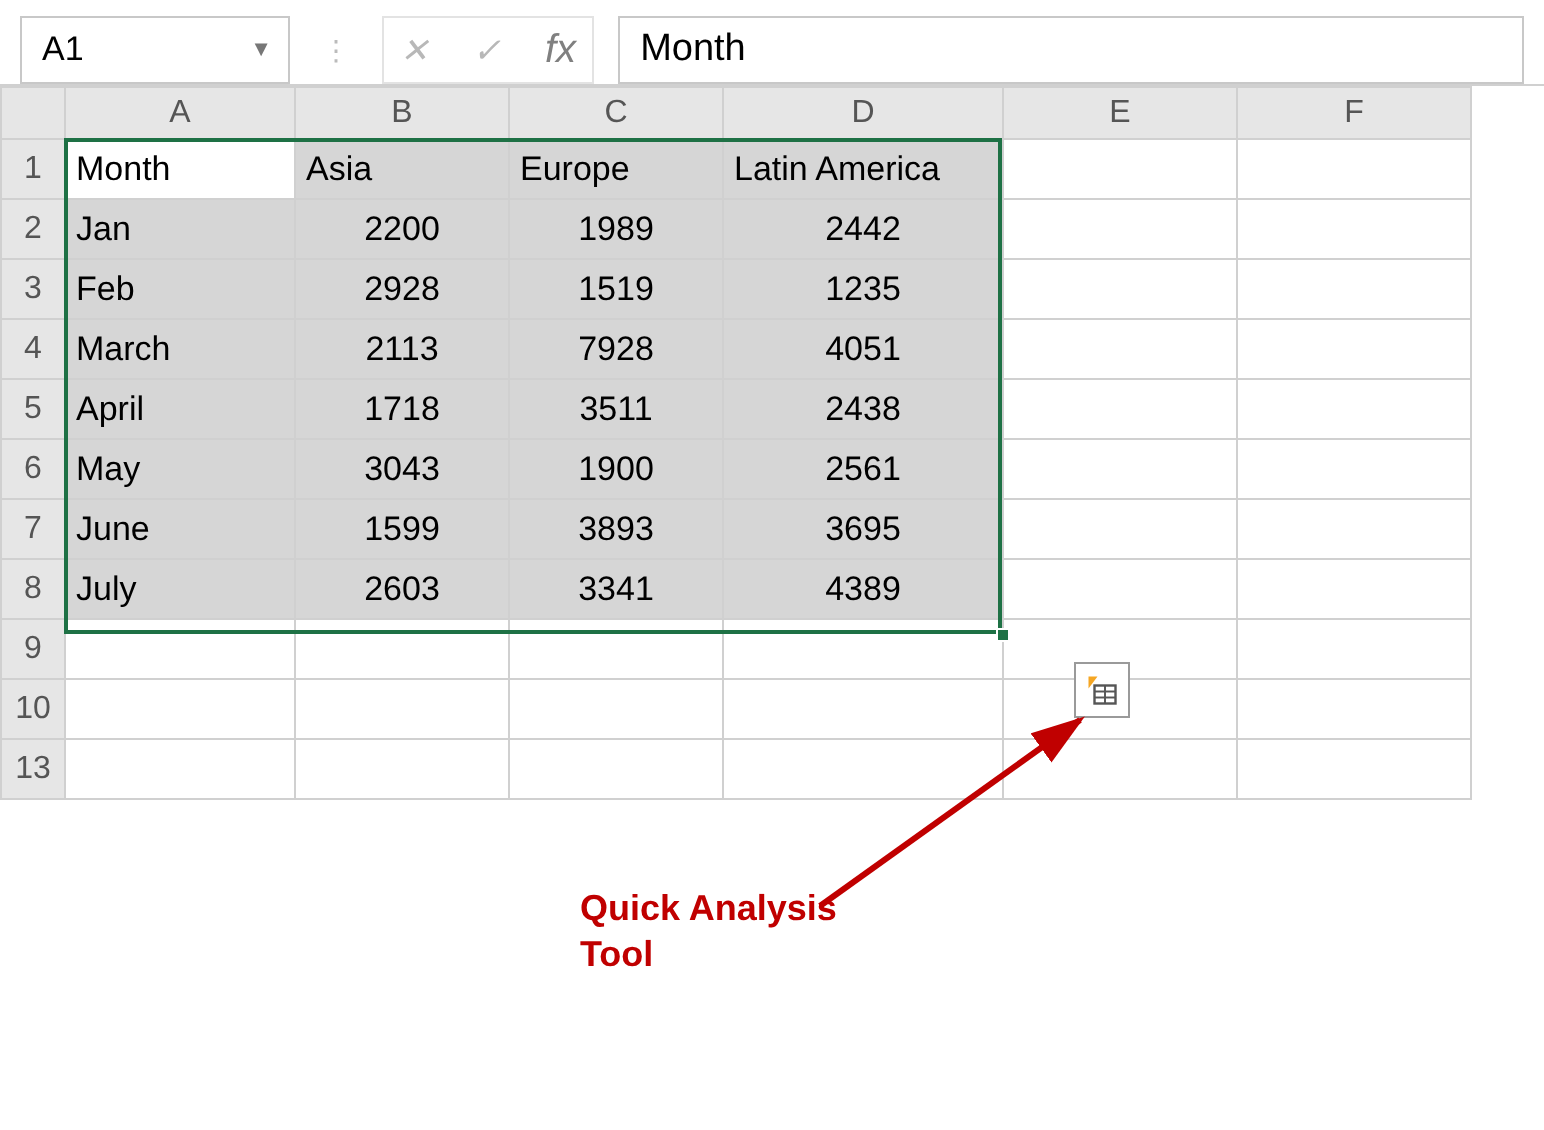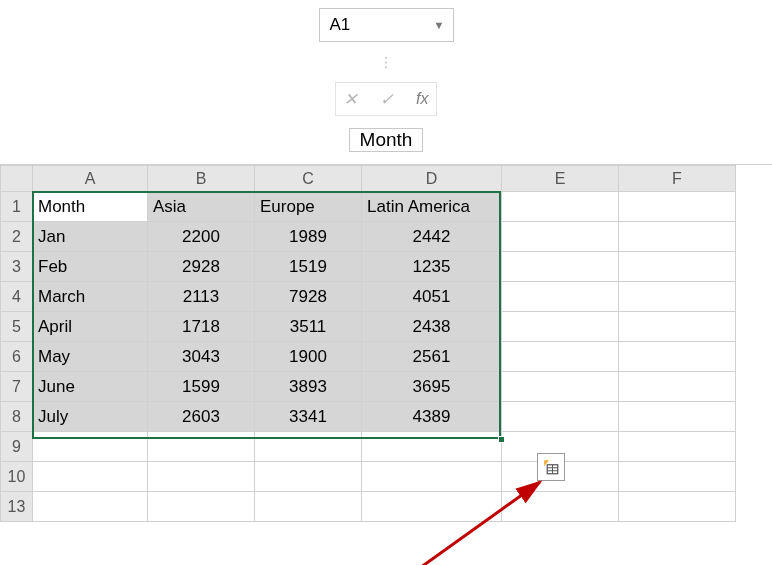--- a/index.html
+++ b/index.html
@@ -8,24 +8,23 @@
       font-size: 14px;
       background: #fff;
       width: 772px; height: 565px;
       overflow: hidden;
       position: relative;
     }
     
     .formula-bar {
       display: flex;
       align-items: center;
-      padding: 8px 10px 12px 10px;
+      padding: 8px 10px 0 10px;
       gap: 12px;
       border-bottom: 1px solid #d0d0d0;
-      flex-direction: column;
     }
     .name-box {
       width: 135px; height: 34px;
       border: 1px solid #c8c8c8;
       background: #fff;
       display: flex; align-items:center;
       padding: 0 8px 0 10px;
       font-size: 17px;
       justify-content: space-between;
     }
@@ -33,21 +32,21 @@
     .fb-sep {
       color: #bbb; font-size: 14px; padding: 0 4px;
     }
     .fb-icons {
       display: flex; align-items:center;
       gap: 22px; padding: 0 8px;
       border: 1px solid #e3e3e3;
       height: 34px;
     }
     .fb-icons span { color: #b8b8b8; font-size: 17px; font-style: italic;}
-    .fb-icons .fx { color:#808080; font-size:16px;}
+    .fb-icons .fx { color:#808080; font-size:20px;}
     .fb-input {
       flex: 1; height: 34px;
       border: 1px solid #c8c8c8;
       padding: 0 10px;
       font-size: 19px;
       display:flex; align-items:center;
     }
     
     .grid-wrap { position: relative; }
     table.sheet {
@@ -279,16 +278,16 @@
 
   <svg class="annot-arrow" style="left:390px; top:305px; width:170px; height:120px;">
     <defs>
       <marker id="ah" markerWidth="10" markerHeight="10" refX="8" refY="3" orient="auto">
         <path d="M0,0 L9,3 L0,6 Z" fill="#c00000"></path>
       </marker>
     </defs>
     <line x1="20" y1="105" x2="150" y2="12" stroke="#c00000" stroke-width="3" marker-end="url(#ah)"></line>
   </svg>
   <div class="annot-label" style="left:290px; top:400px;">
-    <br>
+    <span>Quick Analysis</span><br>
     <span>Tool</span>
   </div>
 </div>
 
 </body></html>

